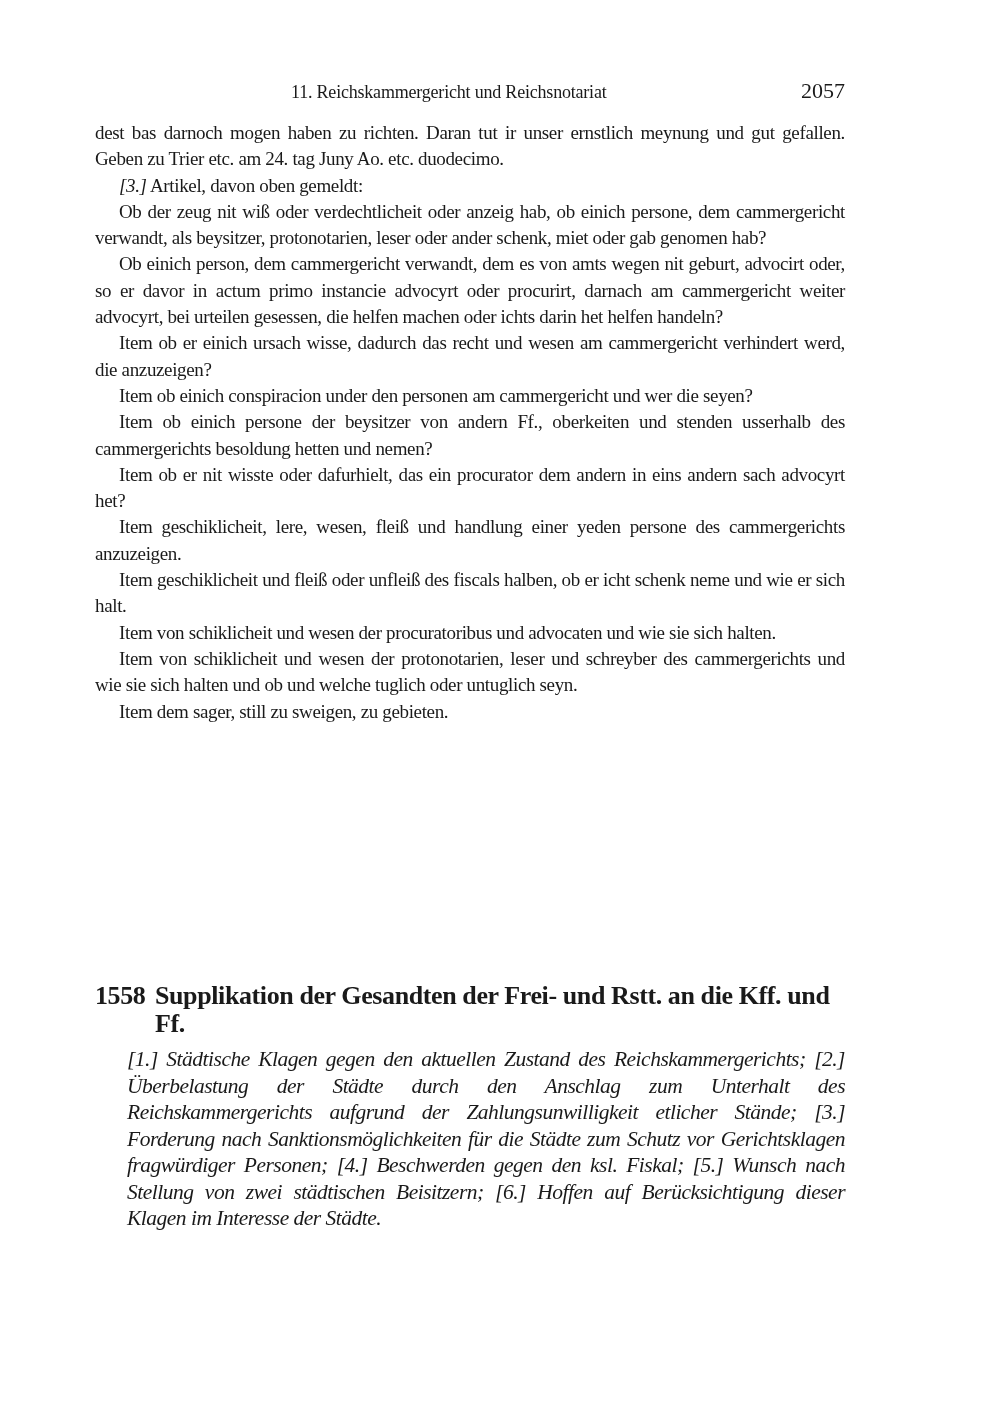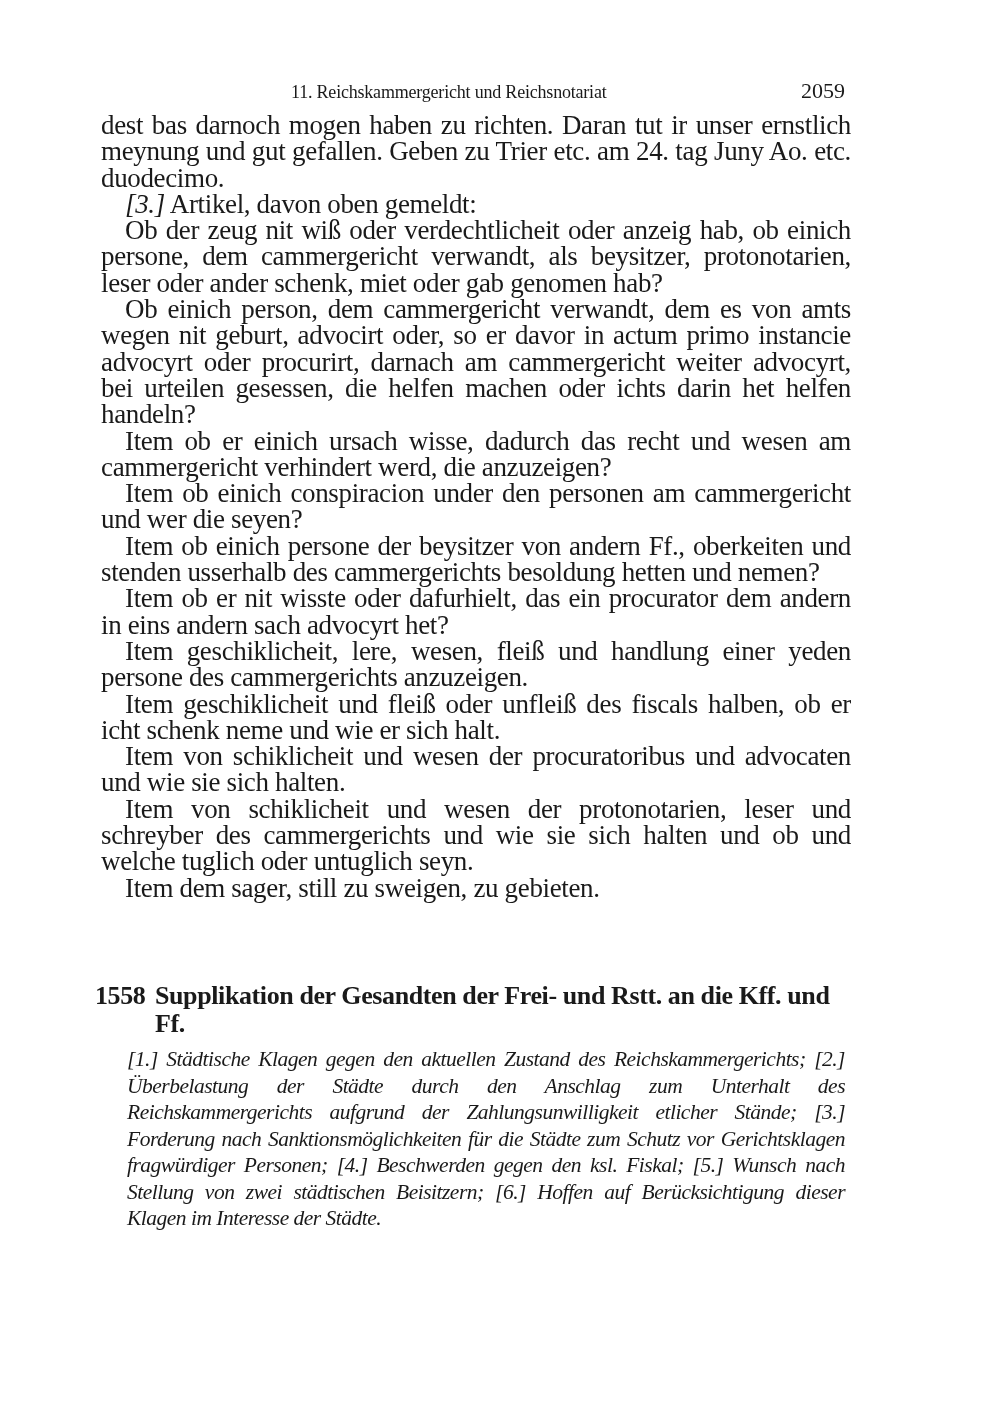--- a/index.html
+++ b/index.html
@@ -1,37 +1,37 @@
 <!DOCTYPE html>
 <html><head>
 <meta charset="utf-8">
 <style>
   html, body { margin:0; padding:0; background:#ffffff; }
   body { width:1004px; height:1418px; position:relative; overflow:hidden; color:#1a1a1a;
          font-family:"Liberation Serif", "DejaVu Serif", serif; }
   .page-header { position:absolute; left:95px; top:78px; width:750px; height:30px; }
   .running-title { position:absolute; left:196px; top:4px; font-size:18px; letter-spacing:-0.2px;text-align:center; }
   .page-number { position:absolute; right:0; top:0; font-size:22px; }
-  .body-text { position:absolute; left:95px; top:112px; width:750px; font-size:27px; line-height:26.3px; letter-spacing:-0.35px;margin-left:6px; }
+  .body-text { position:absolute; left:95px; top:120px; width:750px; font-size:19px; line-height:26.3px; letter-spacing:-0.35px; }
   .body-text p { margin:0; text-align:justify; text-align-last:left; }
   .body-text p.indent { text-indent:24px; }
   .body-text p.cont { text-indent:0; }
   .label { font-style:italic; }
   .entry { position:absolute; left:95px; top:982px; width:750px; }
   .entry-head { display:flex; font-size:26px; font-weight:bold; letter-spacing:-0.4px; line-height:28px; }
   .entry-number { width:60px; flex:none; }
   .entry-title { flex:1; }
   .entry-summary { margin:8px 0 0 32px; font-style:italic; font-size:21.5px; line-height:26.5px; text-align:justify; text-align-last:left; letter-spacing:-0.5px; }
 </style>
 </head>
 <body>
 
 <div class="page-header">
   <span class="running-title">11. Reichskammergericht und Reichsnotariat</span>
-  <span class="page-number">2059</span>
+  <span class="page-number">2057</span>
 </div>
 
 <div class="body-text">
   <p class="cont">dest bas darnoch mogen haben zu richten. Daran tut ir unser ernstlich meynung und gut gefallen. Geben zu Trier etc. am 24. tag Juny Ao. etc. duodecimo.</p>
   <p class="indent"><span class="label">[3.]</span><span> Artikel, davon oben gemeldt:</span></p>
   <p class="indent">Ob der zeug nit wiß oder verdechtlicheit oder anzeig hab, ob einich persone, dem cammergericht verwandt, als beysitzer, protonotarien, leser oder ander schenk, miet oder gab genomen hab?</p>
   <p class="indent">Ob einich person, dem cammergericht verwandt, dem es von amts wegen nit geburt, advocirt oder, so er davor in actum primo instancie advocyrt oder procurirt, darnach am cammergericht weiter advocyrt, bei urteilen gesessen, die helfen machen oder ichts darin het helfen handeln?</p>
   <p class="indent">Item ob er einich ursach wisse, dadurch das recht und wesen am cammerge­richt verhindert werd, die anzuzeigen?</p>
   <p class="indent">Item ob einich conspiracion under den personen am cammergericht und wer die seyen?</p>
   <p class="indent">Item ob einich persone der beysitzer von andern Ff., oberkeiten und stenden usserhalb des cammergerichts besoldung hetten und nemen?</p>

